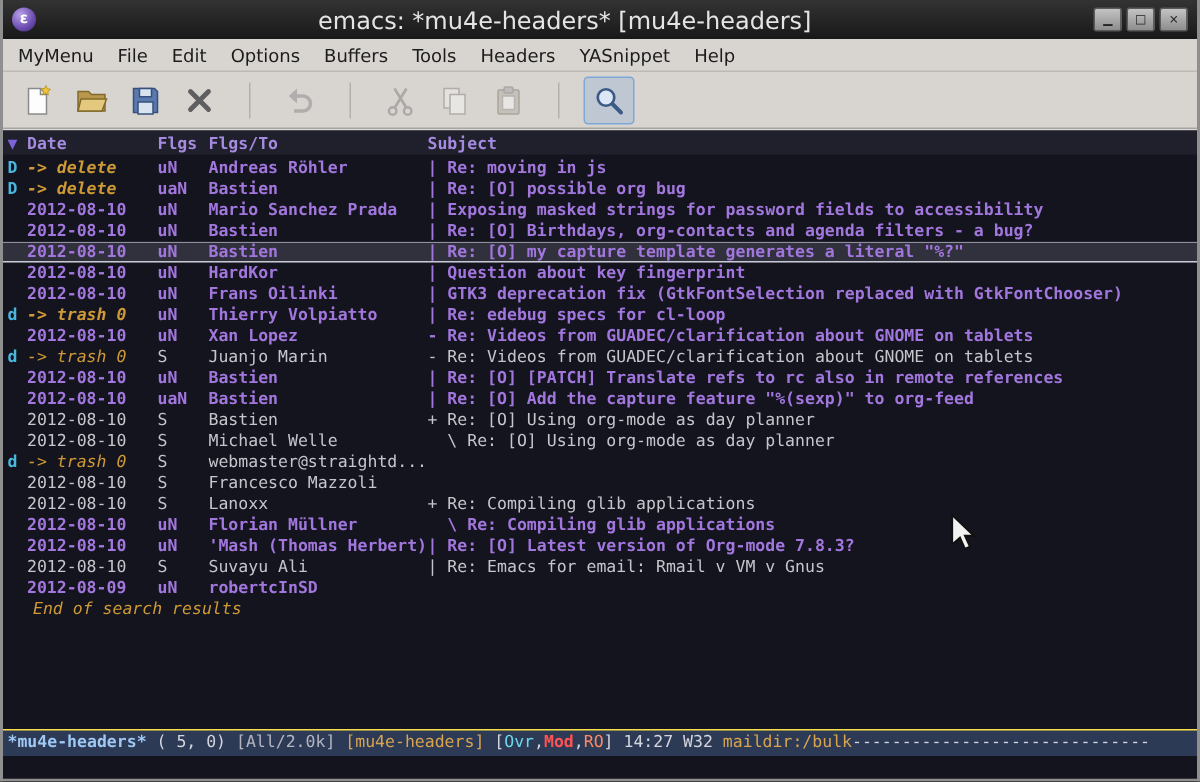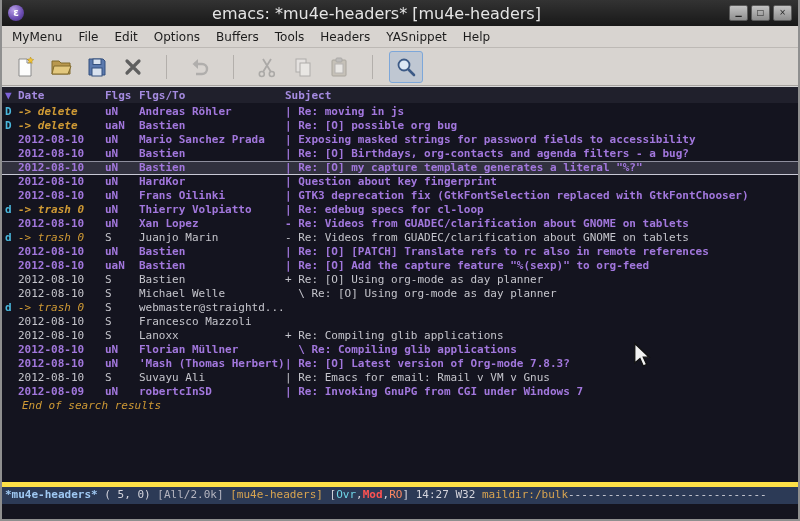--- a/index.html
+++ b/index.html
@@ -48,21 +48,21 @@
   .row .c-mark{color:var(--mark_flag,#4ab7dc);font-weight:bold;}
   .unread{color:var(--unread,#a277dd);font-weight:bold;}
   .read{color:var(--read,#c5c5cc);font-weight:normal;}
   .marked-date{color:var(--marked_target,#cf9a35);font-style:italic;}
   .row.current{background:#31313e;
     box-shadow:inset 0 1px 0 #8f8f9e, inset 0 -1px 0 #c9c9d6;}
   .end-line{font:italic 11px "DejaVu Sans Mono",monospace;color:var(--marked_target,#cf9a35);
     padding-left:20px;height:14px;line-height:14px;white-space:pre;}
   
   .modeline{height:17px;flex:0 0 auto;background:var(--modeline_bg,#2c3a56);
-    border-top:5px solid #fde047;font:11px "DejaVu Sans Mono",monospace;line-height:16px;
+    border-top:1px solid #fde047;font:11px "DejaVu Sans Mono",monospace;line-height:16px;
     white-space:pre;overflow:hidden;padding-left:3px;color:#d4d4dc;}
   .ml-default{color:#d4d4dc;}
   .ml-dim{color:#b5b5c0;}
   .ml-buffer{color:#9fc8f2;font-weight:bold;}
   .ml-mode{color:#d8a450;}
   .ml-ovr{color:#6fd6e8;}
   .ml-mod{color:#ff5252;font-weight:bold;}
   .ml-ro{color:#ff8862;}
   .ml-folder{color:#d8a450;}
   .echo{height:15px;flex:0 0 auto;background:var(--buffer_bg,#14141f);}
@@ -200,21 +200,21 @@
         <div class="row unread"><span class="c-mark"> </span><span class="c-date">2012-08-10</span><span class="c-flags">uN</span><span class="c-from">Bastien</span><span class="c-subj">| Re: [O] [PATCH] Translate refs to rc also in remote references</span></div>
         <div class="row unread"><span class="c-mark"> </span><span class="c-date">2012-08-10</span><span class="c-flags">uaN</span><span class="c-from">Bastien</span><span class="c-subj">| Re: [O] Add the capture feature "%(sexp)" to org-feed</span></div>
         <div class="row read"><span class="c-mark"> </span><span class="c-date">2012-08-10</span><span class="c-flags">S</span><span class="c-from">Bastien</span><span class="c-subj">+ Re: [O] Using org-mode as day planner</span></div>
         <div class="row read"><span class="c-mark"> </span><span class="c-date">2012-08-10</span><span class="c-flags">S</span><span class="c-from">Michael Welle</span><span class="c-subj">  \ Re: [O] Using org-mode as day planner</span></div>
         <div class="row read"><span class="c-mark">d</span><span class="c-date marked-date">-&gt; trash 0</span><span class="c-flags">S</span><span class="c-from">webmaster@straightd...</span></div>
         <div class="row read"><span class="c-mark"> </span><span class="c-date">2012-08-10</span><span class="c-flags">S</span><span class="c-from">Francesco Mazzoli</span></div>
         <div class="row read"><span class="c-mark"> </span><span class="c-date">2012-08-10</span><span class="c-flags">S</span><span class="c-from">Lanoxx</span><span class="c-subj">+ Re: Compiling glib applications</span></div>
         <div class="row unread"><span class="c-mark"> </span><span class="c-date">2012-08-10</span><span class="c-flags">uN</span><span class="c-from">Florian Müllner</span><span class="c-subj">  \ Re: Compiling glib applications</span></div>
         <div class="row unread"><span class="c-mark"> </span><span class="c-date">2012-08-10</span><span class="c-flags">uN</span><span class="c-from">'Mash (Thomas Herbert)</span><span class="c-subj">| Re: [O] Latest version of Org-mode 7.8.3?</span></div>
         <div class="row read"><span class="c-mark"> </span><span class="c-date">2012-08-10</span><span class="c-flags">S</span><span class="c-from">Suvayu Ali</span><span class="c-subj">| Re: Emacs for email: Rmail v VM v Gnus</span></div>
-        <div class="row unread"><span class="c-mark"> </span><span class="c-date">2012-08-09</span><span class="c-flags">uN</span><span class="c-from">robertcInSD</span><span class="c-subj">| Re: Invoking GnuPG from CGI under Windows 7</span></div>
+        <div class="row unread"><span class="c-mark"> </span><span class="c-date">2012-08-09</span><span class="c-flags">uN</span><span class="c-from">robertcInSD</span></div>
         <div class="end-line">End of search results</div>
       </div>
 
     <div class="modeline" id="modeline"><span class="ml-buffer">*mu4e-headers*</span><span class="ml-default"> ( 5, 0) </span><span class="ml-dim">[All/2.0k] </span><span class="ml-mode">[mu4e-headers]</span><span class="ml-default"> [</span><span class="ml-ovr">Ovr</span><span class="ml-default">,</span><span class="ml-mod">Mod</span><span class="ml-default">,</span><span class="ml-ro">RO</span><span class="ml-default">] </span><span class="ml-default">14:27 </span><span class="ml-default">W32 </span><span class="ml-folder">maildir:/bulk</span><span class="ml-default">------------------------------</span></div>
 
     <div class="echo"></div>
   </div>
 
   <svg class="mouse" style="left:631px;top:342px;" width="18" height="26" viewBox="0 0 12 18">
     <path d="M1 1 L1 14.5 L4.6 11.4 L6.9 16.6 L9.2 15.5 L6.9 10.5 L11 10.5 Z" fill="#f2f2f2" stroke="#111" stroke-width="0.9"></path>

